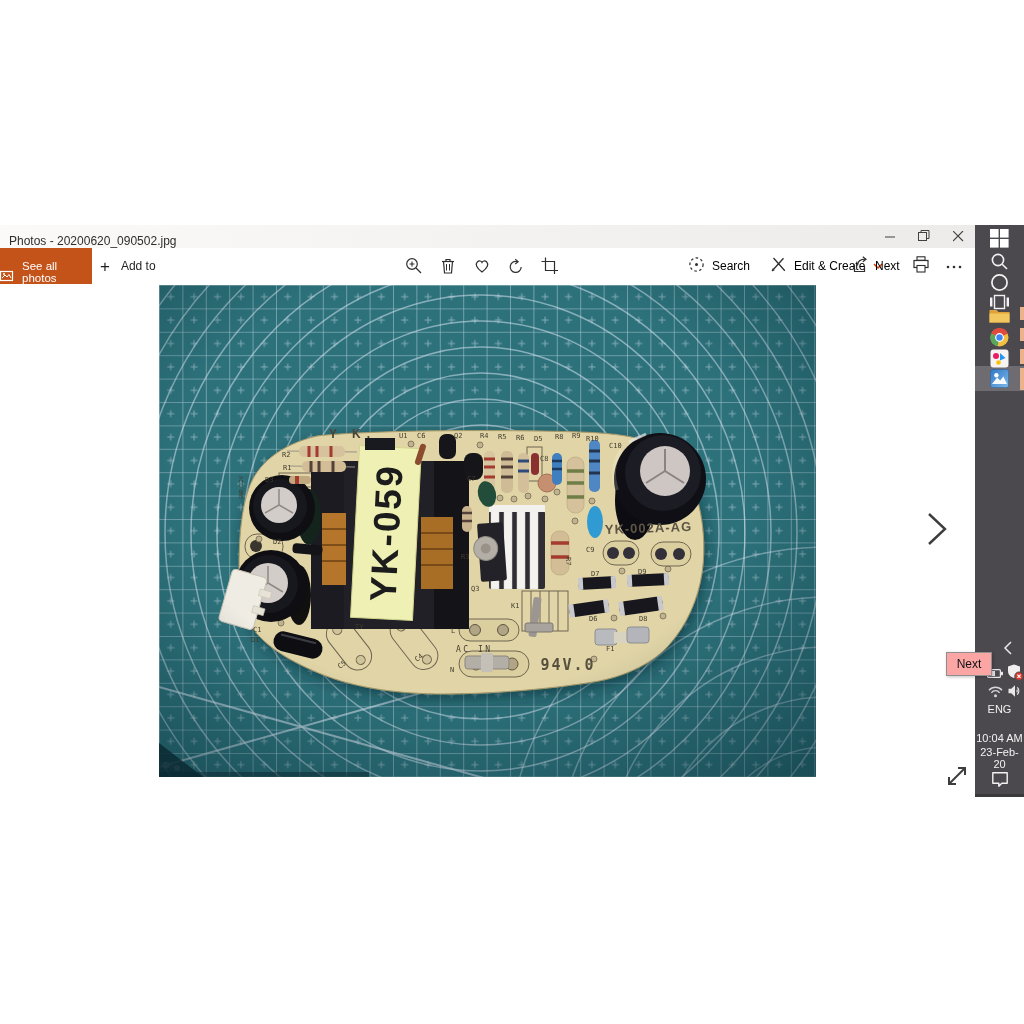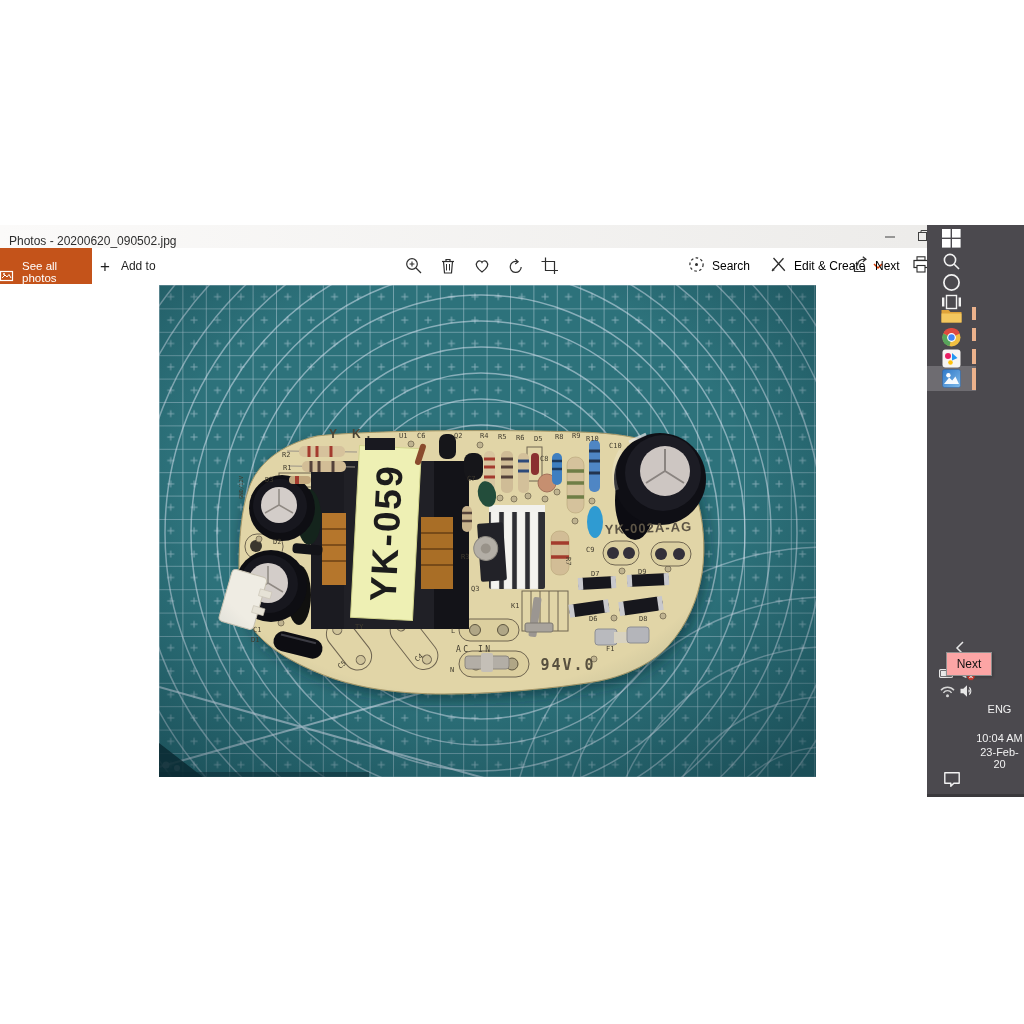--- a/index.html
+++ b/index.html
@@ -22,21 +22,21 @@
   .rgroup{position:absolute;top:0;height:36px;display:flex;align-items:center;gap:7px;font-size:12px;color:#000000;}
   .viewer{position:absolute;left:0;top:59px;width:975px;height:513px;background:#fff;}
   #photo-wrap{position:absolute;left:159px;top:1px;width:657px;height:492px;}
   #photo-wrap svg{display:block;}
   .next-btn{position:absolute;left:925px;top:228px;width:26px;height:34px;cursor:pointer;}
   .expand-btn{position:absolute;left:944px;top:479px;width:26px;height:26px;cursor:pointer;}
   .tooltip{position:absolute;left:946px;top:427px;min-width:34px;height:22px;background:#fca5a5;
     border:1px solid #8f8f8f;font-size:12px;color:#111;display:flex;align-items:center;
     justify-content:center;padding:0 5px;z-index:30;box-shadow:1px 1px 3px rgba(0,0,0,.25);}
   
-  #taskbar{position:absolute;right:0;top:0;width:49px;height:572px;background:#4b494e;padding-left:48px;}
+  #taskbar{position:absolute;right:0;top:0;width:49px;height:572px;background:#4b494e;}
   #taskbar::after{content:"";position:absolute;left:0;bottom:0;width:100%;height:3px;background:rgba(0,0,0,.22);}
   .tb-item{position:absolute;display:flex;align-items:center;justify-content:center;}
   .tb-highlight{position:absolute;left:0;top:141px;width:49px;height:25px;background:#6e6c71;}
   .edge-strip{position:absolute;left:45px;width:4px;background:#ecb28c;}
   .tray-text{position:absolute;width:49px;text-align:center;color:#f2f2f2;font-size:11px;}
   .refdes{font-family:"DejaVu Sans Mono",monospace;fill:#413c2f;font-size:7px;}
 </style>
 </head>
 <body>
 

